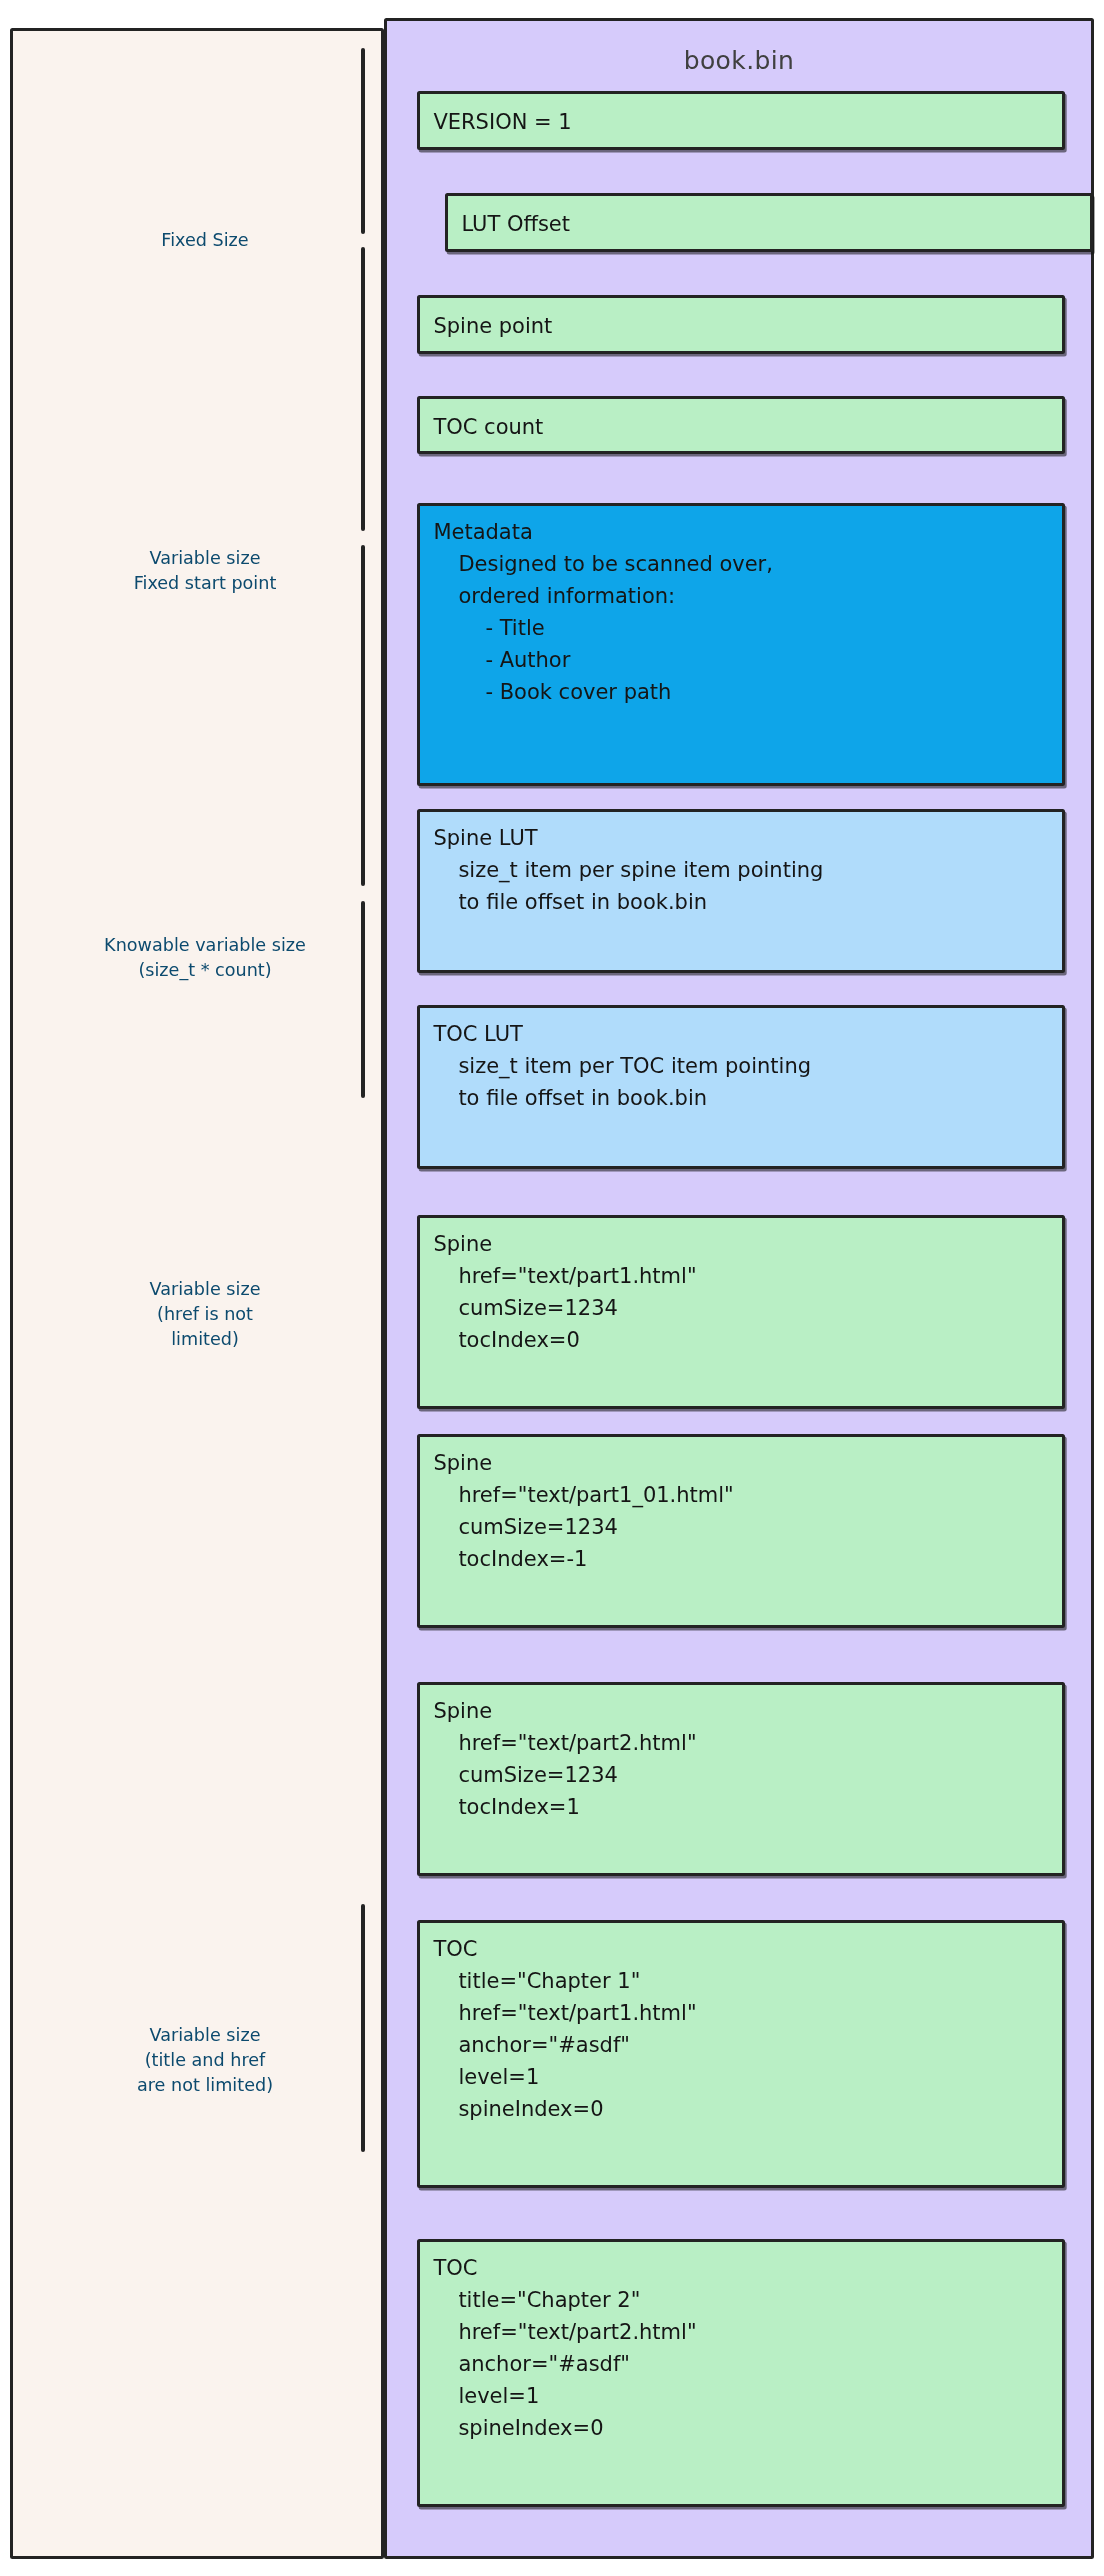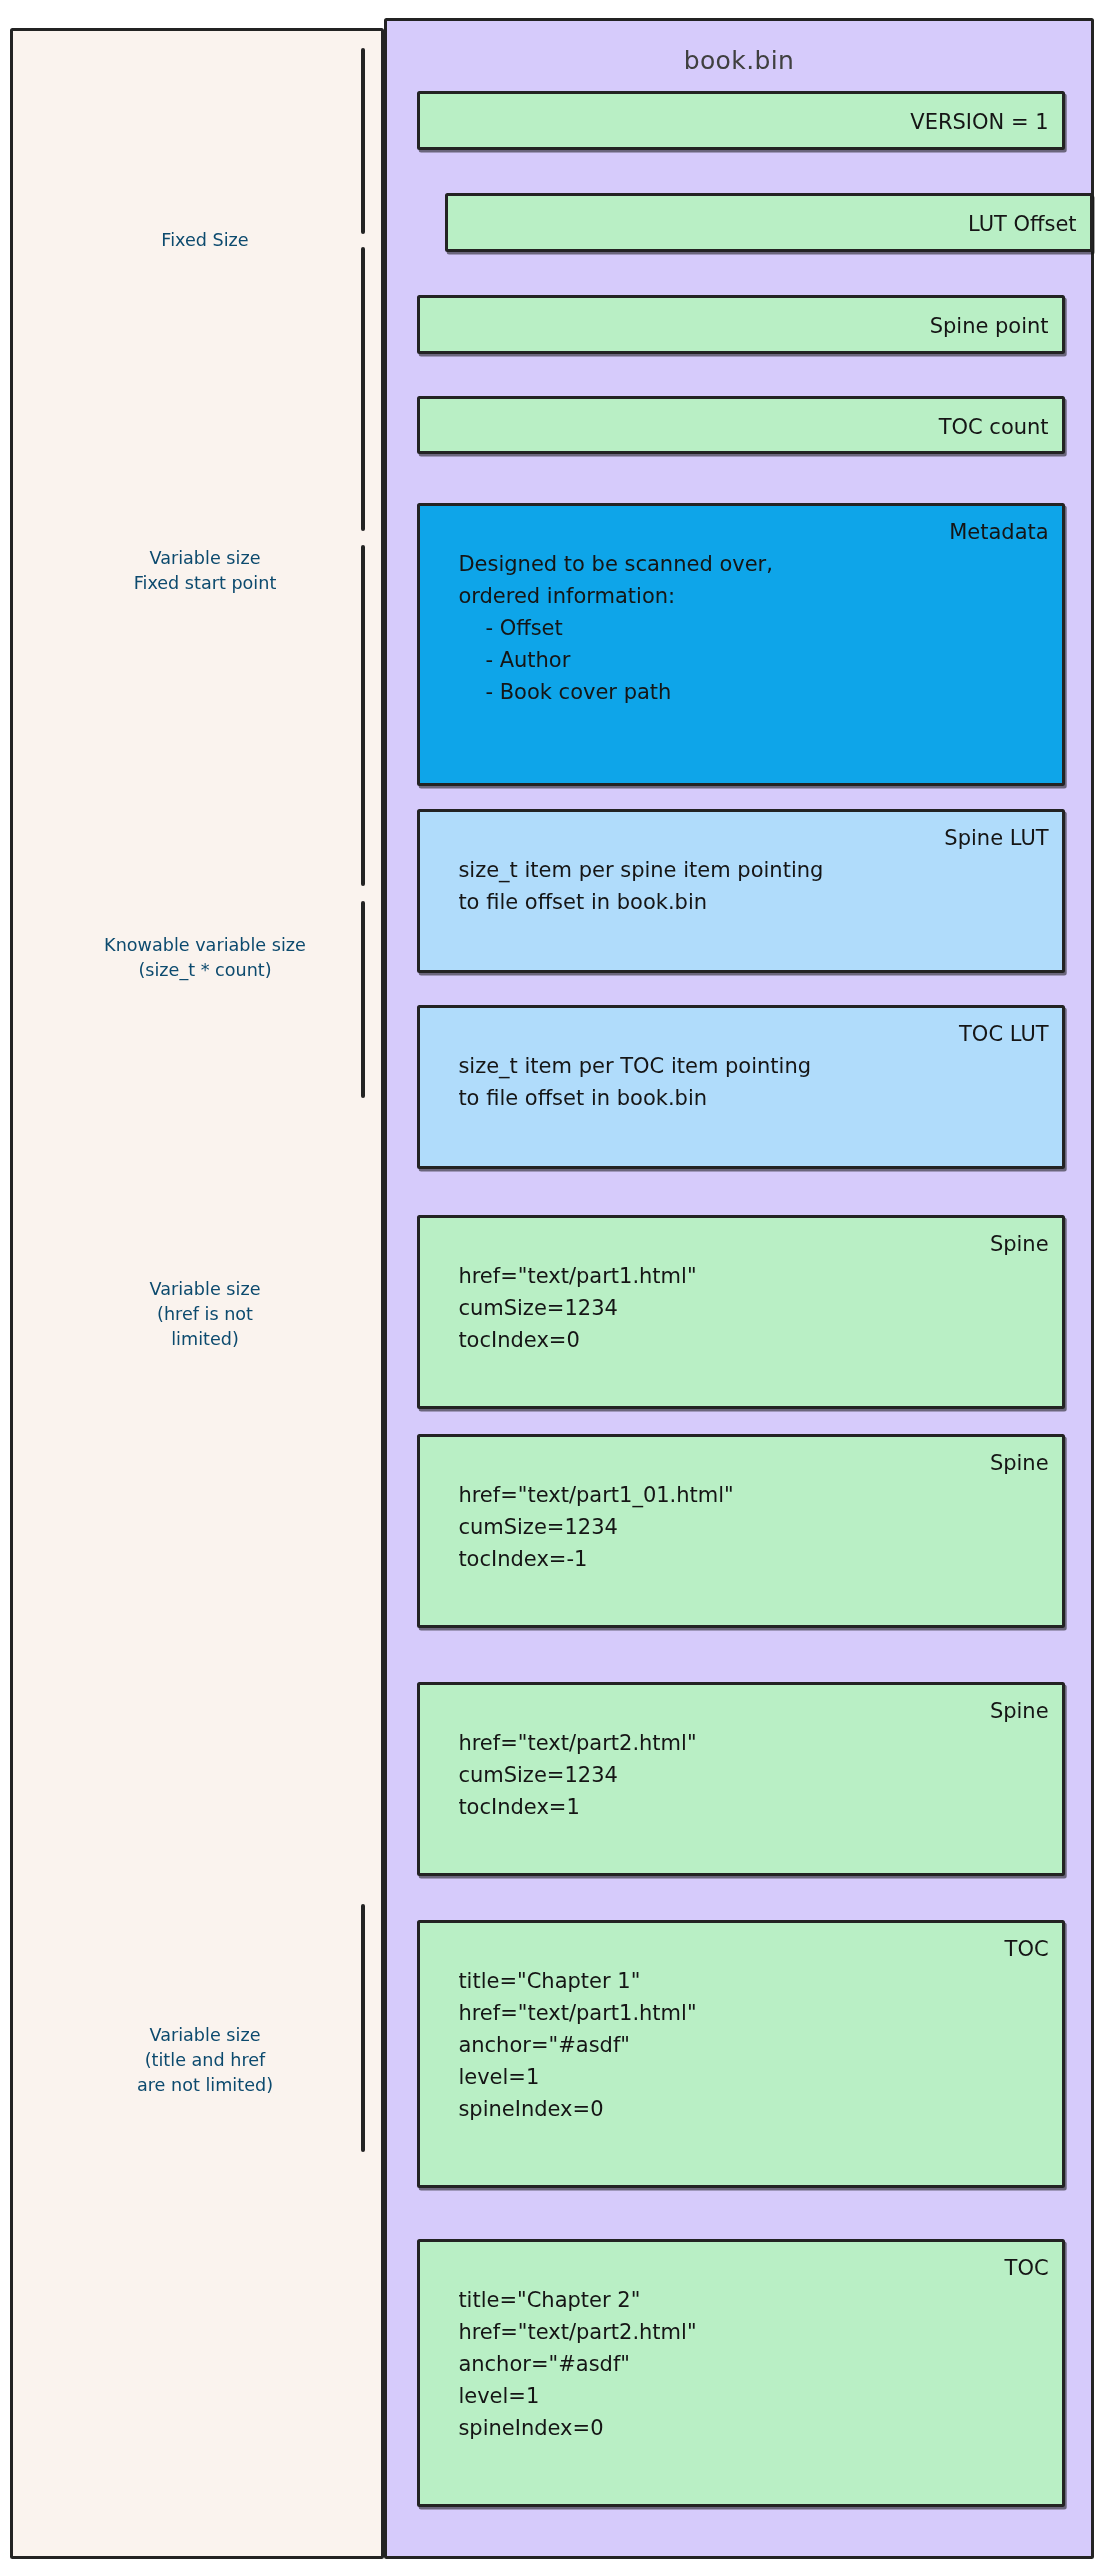--- a/index.html
+++ b/index.html
@@ -90,21 +90,21 @@
     box-shadow: 1.7px 2.5px 0 rgba(20,20,20,0.55);
     white-space: pre;
   }
   .green  { background: #b9 efc5; }
   .green  { background: #b9efc5; }
   .yellow { background: #0ea5e9; }
   .blue   { background: #b0dcfb; }
 
   .rec .ind1 { padding-left: 25px; display: block; }
   .rec .ind2 { padding-left: 52px; display: block; }
-  .rec .hdr  { display: block; text-align: right; }
+  .rec .hdr  { display: block; }
   .rec.single { padding-top: 13.4px; line-height: 28.4px; }
 </style>
 </head>
 <body>
 
 <div id="canvas">
 
   <div class="left-panel">
 
     <div class="bracket" style="top:16.7px;  height:186px;"></div>
@@ -127,21 +127,21 @@
   </div>
 
   <div class="bin-container">
     <div class="bin-title">book.bin</div>
 
     <div class="rec green single" style="top:70px;  height:59px;"><span class="hdr">VERSION = 1</span></div>
     <div class="rec green single" style="top:172px; height:59px;margin-left:28px;"><span class="hdr">LUT Offset</span></div>
     <div class="rec green single" style="top:274px; height:59px;"><span class="hdr">Spine point</span></div>
     <div class="rec green single" style="top:375px; height:58px;"><span class="hdr">TOC count</span></div>
 
-    <div class="rec yellow" style="top:482px; height:283px;"><span class="hdr">Metadata</span><span class="ind1">Designed to be scanned over,</span><span class="ind1">ordered information:</span><span class="ind2">- Offset</span><span class="ind2">- Author</span><span class="ind2">- Book cover path</span></div>
+    <div class="rec yellow" style="top:482px; height:283px;"><span class="hdr">Metadata</span><span class="ind1">Designed to be scanned over,</span><span class="ind1">ordered information:</span><span class="ind2">- Title</span><span class="ind2">- Author</span><span class="ind2">- Book cover path</span></div>
 
     <div class="rec blue" style="top:788px; height:164px;"><span class="hdr">Spine LUT</span><span class="ind1">size_t item per spine item pointing</span><span class="ind1">to file offset in book.bin</span></div>
     <div class="rec blue" style="top:984px;height:164px;"><span class="hdr">TOC LUT</span><span class="ind1">size_t item per TOC item pointing</span><span class="ind1">to file offset in book.bin</span></div>
 
     <div class="rec green" style="top:1194px;height:194px;"><span class="hdr">Spine</span><span class="ind1">href="text/part1.html"</span><span class="ind1">cumSize=1234</span><span class="ind1">tocIndex=0</span></div>
     <div class="rec green" style="top:1413px;height:194px;"><span class="hdr">Spine</span><span class="ind1">href="text/part1_01.html"</span><span class="ind1">cumSize=1234</span><span class="ind1">tocIndex=-1</span></div>
     <div class="rec green" style="top:1661px;height:194px;"><span class="hdr">Spine</span><span class="ind1">href="text/part2.html"</span><span class="ind1">cumSize=1234</span><span class="ind1">tocIndex=1</span></div>
 
     <div class="rec green" style="top:1899px;height:268px;"><span class="hdr">TOC</span><span class="ind1">title="Chapter 1"</span><span class="ind1">href="text/part1.html"</span><span class="ind1">anchor="#asdf"</span><span class="ind1">level=1</span><span class="ind1">spineIndex=0</span></div>
     <div class="rec green" style="top:2218px;height:268px;"><span class="hdr">TOC</span><span class="ind1">title="Chapter 2"</span><span class="ind1">href="text/part2.html"</span><span class="ind1">anchor="#asdf"</span><span class="ind1">level=1</span><span class="ind1">spineIndex=0</span></div>

